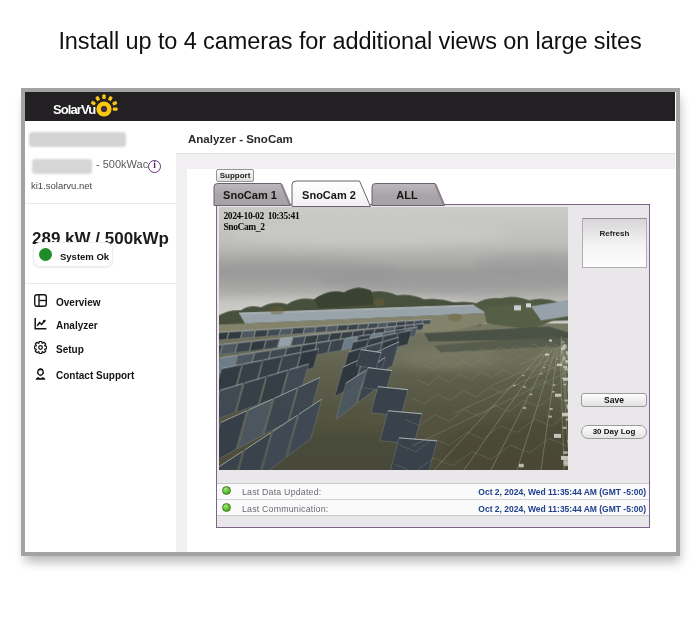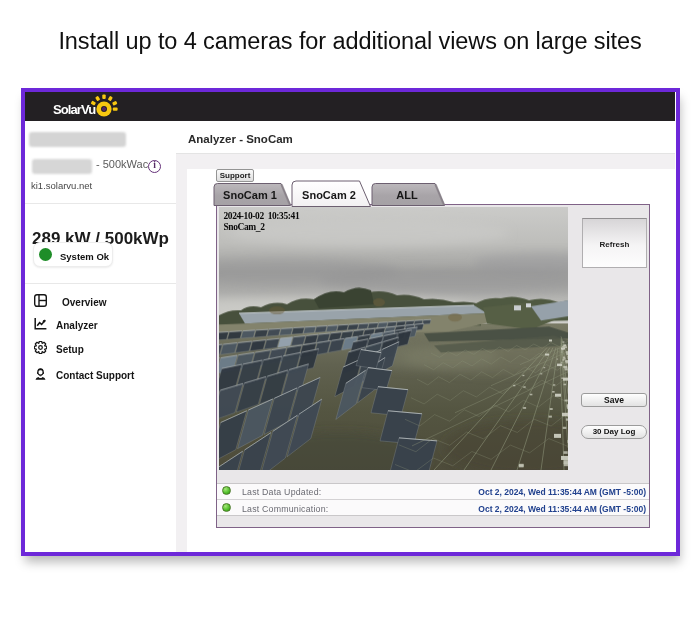--- a/index.html
+++ b/index.html
@@ -1,17 +1,17 @@
 <!DOCTYPE html>
 <html><head><meta charset="utf-8"><title>SnoCam</title><style>
 *{margin:0;padding:0;box-sizing:border-box}
 html,body{width:700px;height:620px;background:#fff;font-family:"Liberation Sans",sans-serif;position:relative;overflow:hidden}
 .a{position:absolute}
 .title{left:0;top:28px;width:700px;text-align:center;font-size:23.5px;font-weight:normal;color:#101010;letter-spacing:-0.1px}
-.frame{left:21px;top:88px;width:659px;height:468px;border:4px solid #6d28d9;background:#fff;box-shadow:2px 8px 10px -2px rgba(0,0,0,0.28)}
+.frame{left:21px;top:88px;width:659px;height:468px;border:4px solid #a3a3a3;background:#fff;box-shadow:2px 8px 10px -2px rgba(0,0,0,0.28)}
 .hdr{left:0;top:0;width:650px;height:29px;background:#232023}
 .logo{left:28px;top:11px;color:#fff;font-size:13px;font-weight:bold;letter-spacing:-0.9px;line-height:13px}
 .mainbg{left:151px;top:29px;width:499px;height:431px;background:#f2f0f2}
 .headrow{left:151px;top:29px;width:499px;height:33px;background:#fff;border-bottom:1px solid #e4e4e4}
 .headtxt{left:163px;top:41px;font-size:11.5px;font-weight:bold;color:#2a2a2a}
 .wrapper{left:162px;top:77px;width:488px;height:383px;background:#fff}
 .sidebar{left:0;top:29px;width:151px;height:431px;background:#fff}
 .blur1{left:4px;top:11px;width:97px;height:15px;background:#d4d4d4;border-radius:3px;filter:blur(1.3px)}
 .blur2{left:7px;top:38px;width:60px;height:15px;background:#d6d6d6;border-radius:3px;filter:blur(1.3px)}
 .kwac{left:71px;top:37px;font-size:11px;color:#5c5c5c}
@@ -22,21 +22,21 @@
 .sysok{left:8px;top:121px;width:80px;height:25px;background:#fff;border:1px solid #ededed;border-radius:7px;box-shadow:0 1px 2px rgba(0,0,0,0.08)}
 .sysdot{left:14px;top:127px;width:13px;height:13px;border-radius:50%;background:#1e8d28}
 .systxt{left:35px;top:130px;font-size:9.5px;font-weight:bold;color:#111}
 .div2{left:0;top:162px;width:151px;height:1px;background:#e8e8e8}
 .mi{font-size:10px;font-weight:bold;color:#151515}
 .mico{left:9px;width:13px;height:13px}
 .panel{left:191px;top:112px;width:434px;height:324px;border:1px solid #7f6287;background:#e9e7e9}
 .manual{left:191px;top:77px;width:38px;height:13px;background:linear-gradient(#fafafa,#dedede);border:1px solid #949494;border-radius:2px;font-size:8px;font-weight:bold;color:#222;text-align:center;line-height:11px}
 .tstamp{left:330px;top:82px;width:296px;text-align:right;font-size:8.8px;color:#3c3c3c}
 .scene{left:194px;top:115px;width:349px;height:263px}
-.refresh{left:557px;top:126px;width:65px;height:50px;border:1px solid #b0aeb0;border-top:1px solid #908e90;background:linear-gradient(#d7d5d7,#f5f4f5 55%,#fdfdfd);font-size:8px;font-weight:bold;color:#222;text-align:center;padding-top:21px}
+.refresh{left:557px;top:126px;width:65px;height:50px;border:1px solid #b0aeb0;border-top:1px solid #908e90;background:linear-gradient(#d7d5d7,#f5f4f5 55%,#fdfdfd);font-size:8px;font-weight:bold;color:#222;text-align:center;padding-top:10px}
 .save{left:556px;top:301px;width:66px;height:14px;border:1px solid #9b9b9b;border-radius:3px;background:linear-gradient(#fefefe,#e2e2e2);font-size:8.5px;font-weight:bold;color:#111;text-align:center;line-height:12px}
 .dlog{left:556px;top:333px;width:66px;height:14px;border:1px solid #9b9b9b;border-radius:7px;background:linear-gradient(#fefefe,#e2e2e2);font-size:8px;font-weight:bold;color:#111;text-align:center;line-height:12px}
 .rows{left:192px;top:391px;width:432px;height:33px;background:#fbfafb;border-top:1px solid #c9c7c9;border-bottom:1px solid #c9c7c9}
 .rowmid{left:192px;top:407px;width:432px;height:1px;background:#d4d2d4}
 .gdot{width:9px;height:9px;border-radius:50%;background:radial-gradient(circle at 35% 30%,#a9e87c,#55c22e 55%,#2e9110);border:1px solid #4a7a28}
 .rlabel{font-size:8.8px;color:#6a6a72;letter-spacing:0.2px}
 .rval{font-size:8.5px;font-weight:bold;color:#21418e;text-align:right;width:250px}
 </style></head>
 <body>
 <div class="a title">Install up to 4 cameras for additional views on large sites</div>
@@ -67,21 +67,21 @@
   <div class="a kw">289 kW / 500kWp</div>
   <div class="a sysok"></div>
   <div class="a sysdot"></div>
   <div class="a systxt">System Ok</div>
   <div class="a div2"></div>
   <svg class="a mico" style="top:173px" viewBox="0 0 13 13">
         <rect x="0.7" y="0.7" width="11.6" height="11.6" rx="2.2" fill="none" stroke="#161616" stroke-width="1.4"></rect>
         <line x1="5" y1="1" x2="5" y2="12" stroke="#161616" stroke-width="1.4"></line>
         <line x1="5" y1="6.5" x2="12" y2="6.5" stroke="#161616" stroke-width="1.4"></line>
       </svg>
-  <div class="a mi" style="left:37px;top:176px">Overview</div>
+  <div class="a mi" style="left:31px;top:176px">Overview</div>
   <svg class="a mico" style="top:196px" viewBox="0 0 13 13">
         <path d="M1.2,1 L1.2,11.8 L12.4,11.8" fill="none" stroke="#161616" stroke-width="1.5"></path>
         <polyline points="3.2,8.8 5.6,5.7 7.6,7.4 11.3,3" fill="none" stroke="#161616" stroke-width="1.5"></polyline>
         <circle cx="10" cy="4.3" r="1.2" fill="#161616"></circle>
       </svg>
   <div class="a mi" style="left:31px;top:199px">Analyzer</div>
   <svg class="a mico" style="top:220px" viewBox="0 0 13 13">
         <path d="M10.82,4.93 L12.68,5.30 L12.68,7.70 L10.82,8.07 L10.67,8.44 L11.72,10.02 L10.02,11.72 L8.44,10.67 L8.07,10.82 L7.70,12.68 L5.30,12.68 L4.93,10.82 L4.56,10.67 L2.98,11.72 L1.28,10.02 L2.33,8.44 L2.18,8.07 L0.32,7.70 L0.32,5.30 L2.18,4.93 L2.33,4.56 L1.28,2.98 L2.98,1.28 L4.56,2.33 L4.93,2.18 L5.30,0.32 L7.70,0.32 L8.07,2.18 L8.44,2.33 L10.02,1.28 L11.72,2.98 L10.67,4.56 Z" fill="none" stroke="#161616" stroke-width="1.25" stroke-linejoin="round"></path>
         <circle cx="6.5" cy="6.5" r="1.8" fill="none" stroke="#161616" stroke-width="1.25"></circle>
       </svg>

